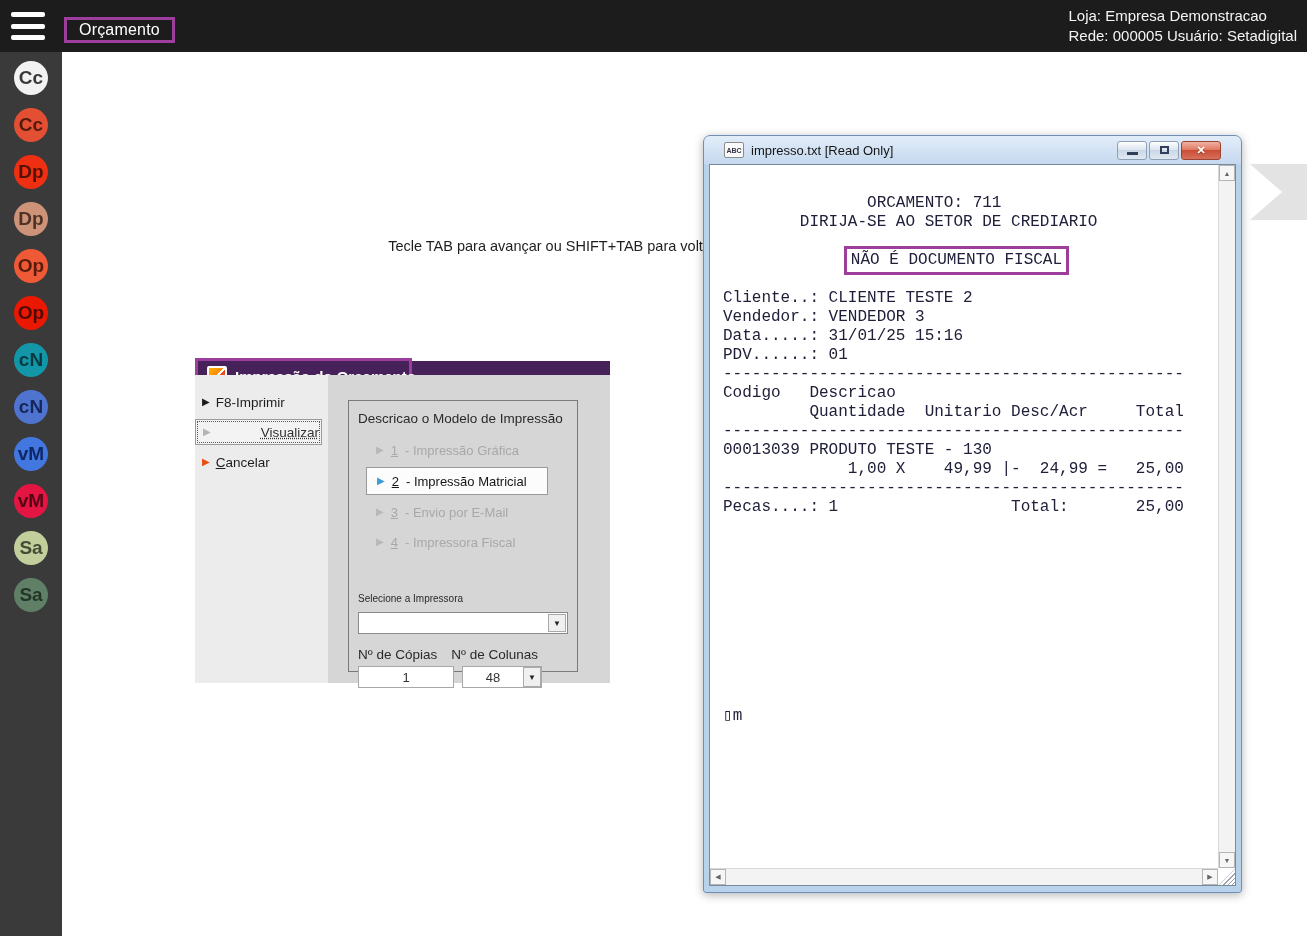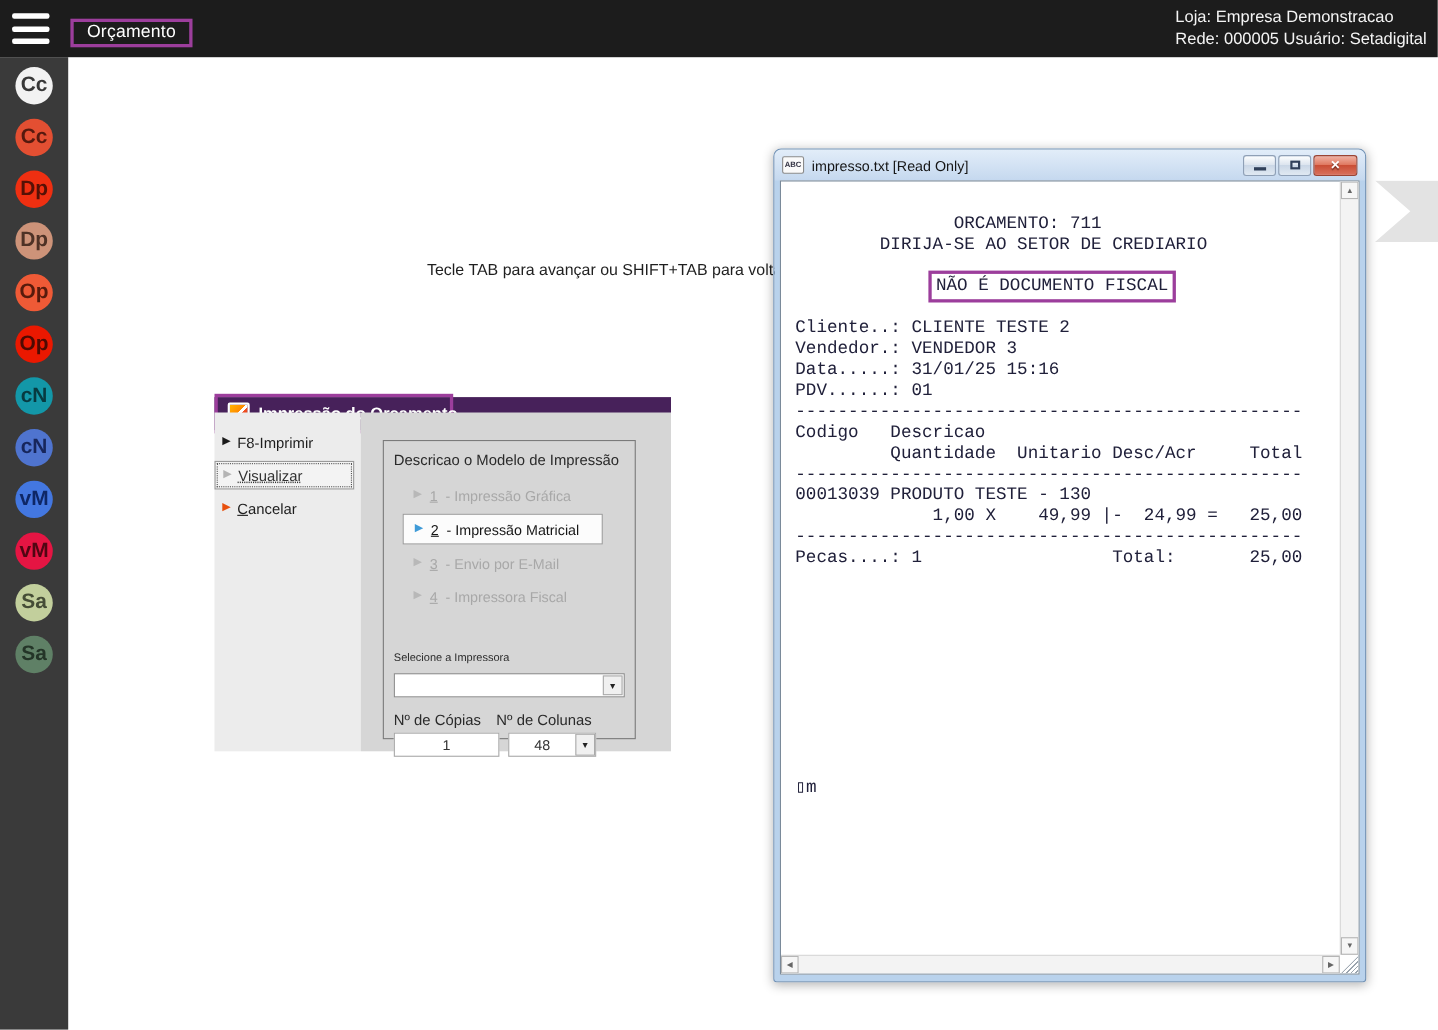--- a/index.html
+++ b/index.html
@@ -45,21 +45,21 @@
   .seta-logo { width:20px; height:20px; border:2px solid #fff; border-radius:2px; flex:0 0 auto;
                background:linear-gradient(135deg,#ffb400 0%,#ff8a00 44%,#ffffff 44%,#ffffff 56%,#f25022 56%,#d93a12 100%); }
   .dlg-title-text { color:#fff; font-size:15px; font-weight:bold; white-space:nowrap; }
   .dlg-body { position:absolute; left:0; top:30px; width:100%; height:308px; display:flex; }
   .dlg-left { width:133px; background:#ececec; padding-top:14px; }
   .dlg-btn { height:26px; display:flex; align-items:center; gap:6px; padding-left:7px;
              font-size:13.5px; color:#1e1e1e; margin-bottom:4px; cursor:pointer; }
   .arr { font-size:10px; line-height:1; }
   .focus-btn { background:#f3f3f3; border:1px solid #9a9a9a; outline:1px dotted #555;
                outline-offset:-3px; width:127px; }
-  .focus-btn .btn-label { text-decoration:underline dotted; color:#333; }
+  .focus-btn .btn-label { text-decoration:underline dotted; color:#333;margin-left:44px; }
   .u { text-decoration:underline; }
   .dlg-right { flex:1; background:#d6d6d6; position:relative; }
   .fieldset { position:absolute; left:20px; top:25px; width:230px; height:272px; border:1px solid #7a7a7a; }
   .fs-label { position:absolute; left:9px; top:10px; font-size:13.5px; color:#2a2a2a; white-space:nowrap; }
   .model-options { position:absolute; left:0; top:34px; width:100%; }
   .opt { height:30px; display:flex; align-items:center; gap:7px; padding-left:27px;
          font-size:13px; cursor:pointer; white-space:nowrap; }
   .opt.disabled { color:#a8a8a8; }
   .opt.disabled .arr { color:#b8b8b8; }
   .opt.selected { background:#fcfcfc; border:1px solid #9a9a9a; width:182px; margin-left:17px;
@@ -79,21 +79,21 @@
   .cols-btn { position:absolute; left:174px; top:266px; width:18px; height:20px; background:#f0f0f0;
               border:1px solid #aaa; display:flex; align-items:center; justify-content:center;
               font-size:8px; color:#222; cursor:pointer; }
 
   
   .np { position:absolute; left:641px; top:83px; width:539px; height:758px; z-index:20;
         background:linear-gradient(#e2edf9,#c6d9ef 27px,#b9d2ec 29px);
         border:1px solid #6f90b4; border-radius:7px 7px 3px 3px;
         box-shadow:0 2px 10px rgba(0,0,0,.3); }
   .np-titlebar { position:absolute; left:0; top:0; width:100%; height:28px;
-                 display:flex; align-items:center; gap:7px; padding:0 7px; }
+                 display:flex; align-items:center; gap:7px; padding:0 20px; }
   .np-ico { width:20px; height:16px; background:#fafafa; border:1px solid #8a8a8a; border-radius:2px;
             font-size:7px; font-weight:bold; color:#334; display:flex; align-items:center;
             justify-content:center; flex:0 0 auto; }
   .np-title { font-size:13px; color:#161616; white-space:nowrap; }
   .np-btns { margin-left:auto; display:flex; gap:2px; }
   .np-btn { width:30px; height:19px; border:1px solid #8fa0b6; border-radius:3px; cursor:pointer;
             background:linear-gradient(#fdfefe,#dde5ef 45%,#c8d5e5 45%,#e0e9f2);
             display:flex; align-items:center; justify-content:center; }
   .np-btn.close { width:40px; border-color:#9a4434;
                   background:linear-gradient(#f0b2a4,#e07a62 45%,#c94b32 45%,#d8705c); }

